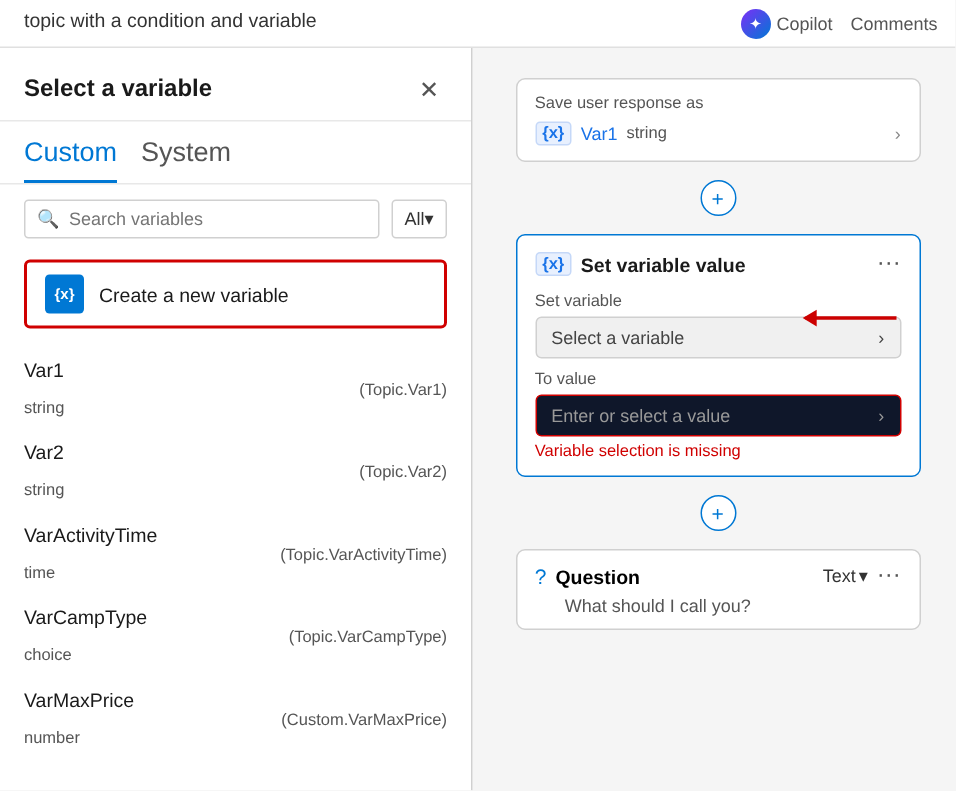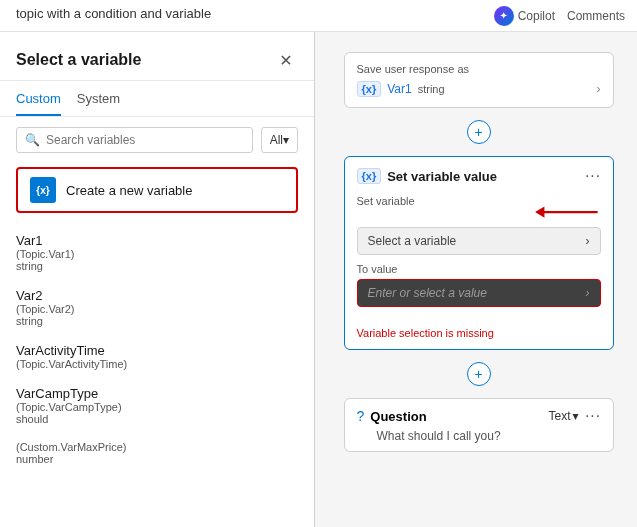--- a/index.html
+++ b/index.html
@@ -143,21 +143,21 @@
       flex: 1;
     }
     .more-icon {
       color: #555;
       font-size: 16px;
       cursor: pointer;
     }
     .field-label {
       font-size: 11px;
       color: #555;
-      margin-bottom: 20px;
+      margin-bottom: 4px;
     }
     .select-var-btn {
       width: 100%;
       background: #f0f0f0;
       border: 1px solid #d0d0d0;
       border-radius: 4px;
       padding: 6px 10px;
       display: flex;
       align-items: center;
       justify-content: space-between;
@@ -174,27 +174,26 @@
     .to-value-input {
       width: 100%;
       border: 1.5px solid #d00000;
       border-radius: 4px;
       padding: 6px 10px;
       display: flex;
       justify-content: space-between;
       cursor: pointer;
       color: #999;
       font-size: 12px;
-      background: #404040;
-      font-style: italic;
+      background: #0f172a;
     }
     .error-text {
       color: #d00000;
       font-size: 11px;
-      margin-top: 20px;
+      margin-top: 4px;
     }
 
     
     .red-arrow {
       position: absolute;
       right: 52px;
       top: 50px;
       width: 60px;
       height: 20px;
       pointer-events: none;
@@ -275,21 +274,21 @@
 
     
     .panel-tabs {
       display: flex;
       padding: 0 16px;
       border-bottom: 1px solid #e8e8e8;
       gap: 16px;
     }
     .tab {
       padding: 10px 0 8px;
-      font-size: 13px;
+      font-size: 18px;
       color: #555;
       cursor: pointer;
       border-bottom: 2px solid transparent;
     }
     .tab.active {
       color: #0078d4;
       border-bottom: 2px solid #0078d4;
       font-weight: 500;
     }
 
@@ -369,20 +368,21 @@
       cursor: pointer;
     }
     .var-item-name {
       font-size: 13px;
       color: #1a1a1a;
       font-weight: 500;
     }
     .var-item-topic {
       font-size: 11px;
       color: #555;
+      text-align: right;
     }
     .var-item-type {
       font-size: 11px;
       color: #555;
     }
 
     
     .copilot-btn, .comments-btn {
       display: flex;
       align-items: center;
@@ -517,26 +517,28 @@
       <div class="var-item-type">string</div>
     </div>
         <div class="var-item">
       <div class="var-item-name">Var2</div>
       <div class="var-item-topic">(Topic.Var2)</div>
       <div class="var-item-type">string</div>
     </div>
         <div class="var-item">
       <div class="var-item-name">VarActivityTime</div>
       <div class="var-item-topic">(Topic.VarActivityTime)</div>
+      <div class="var-item-type">time</div>
     </div>
         <div class="var-item">
       <div class="var-item-name">VarCampType</div>
       <div class="var-item-topic">(Topic.VarCampType)</div>
-      <div class="var-item-type">should</div>
+      <div class="var-item-type">choice</div>
     </div>
         <div class="var-item">
+      <div class="var-item-name">VarMaxPrice</div>
       <div class="var-item-topic">(Custom.VarMaxPrice)</div>
       <div class="var-item-type">number</div>
     </div>
       </div>
   </div>
 
 </div>
 
 </body></html>

